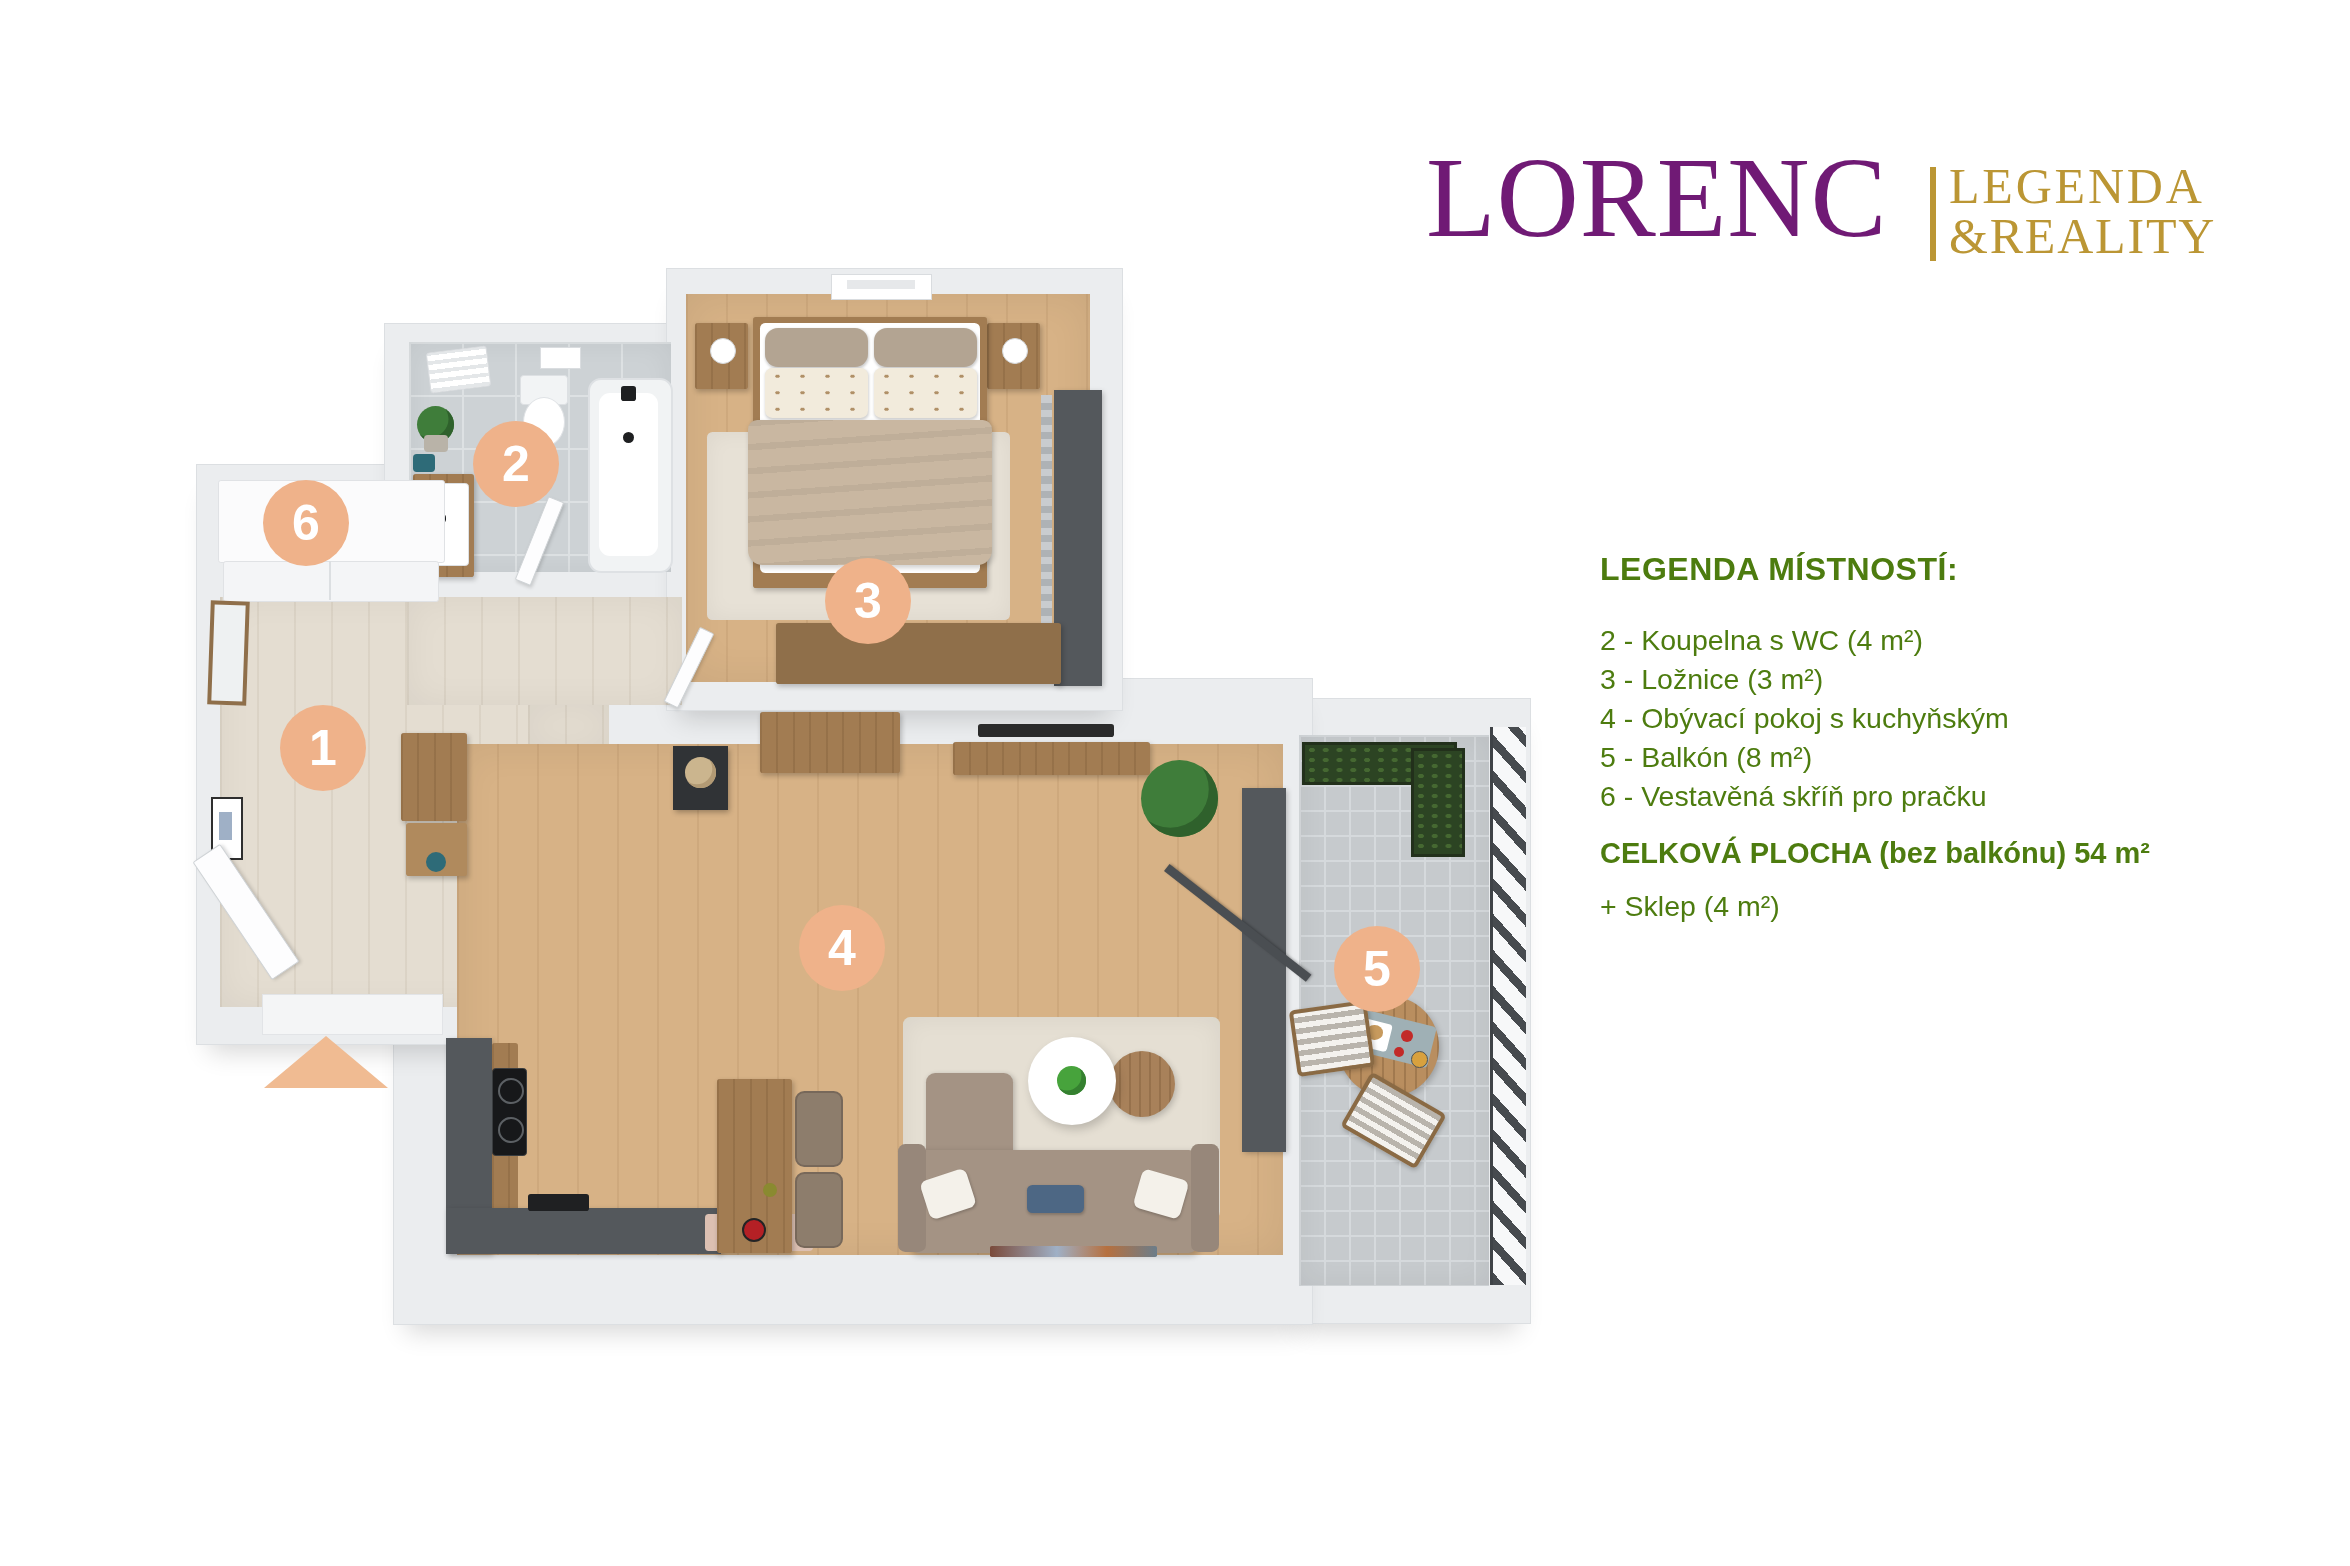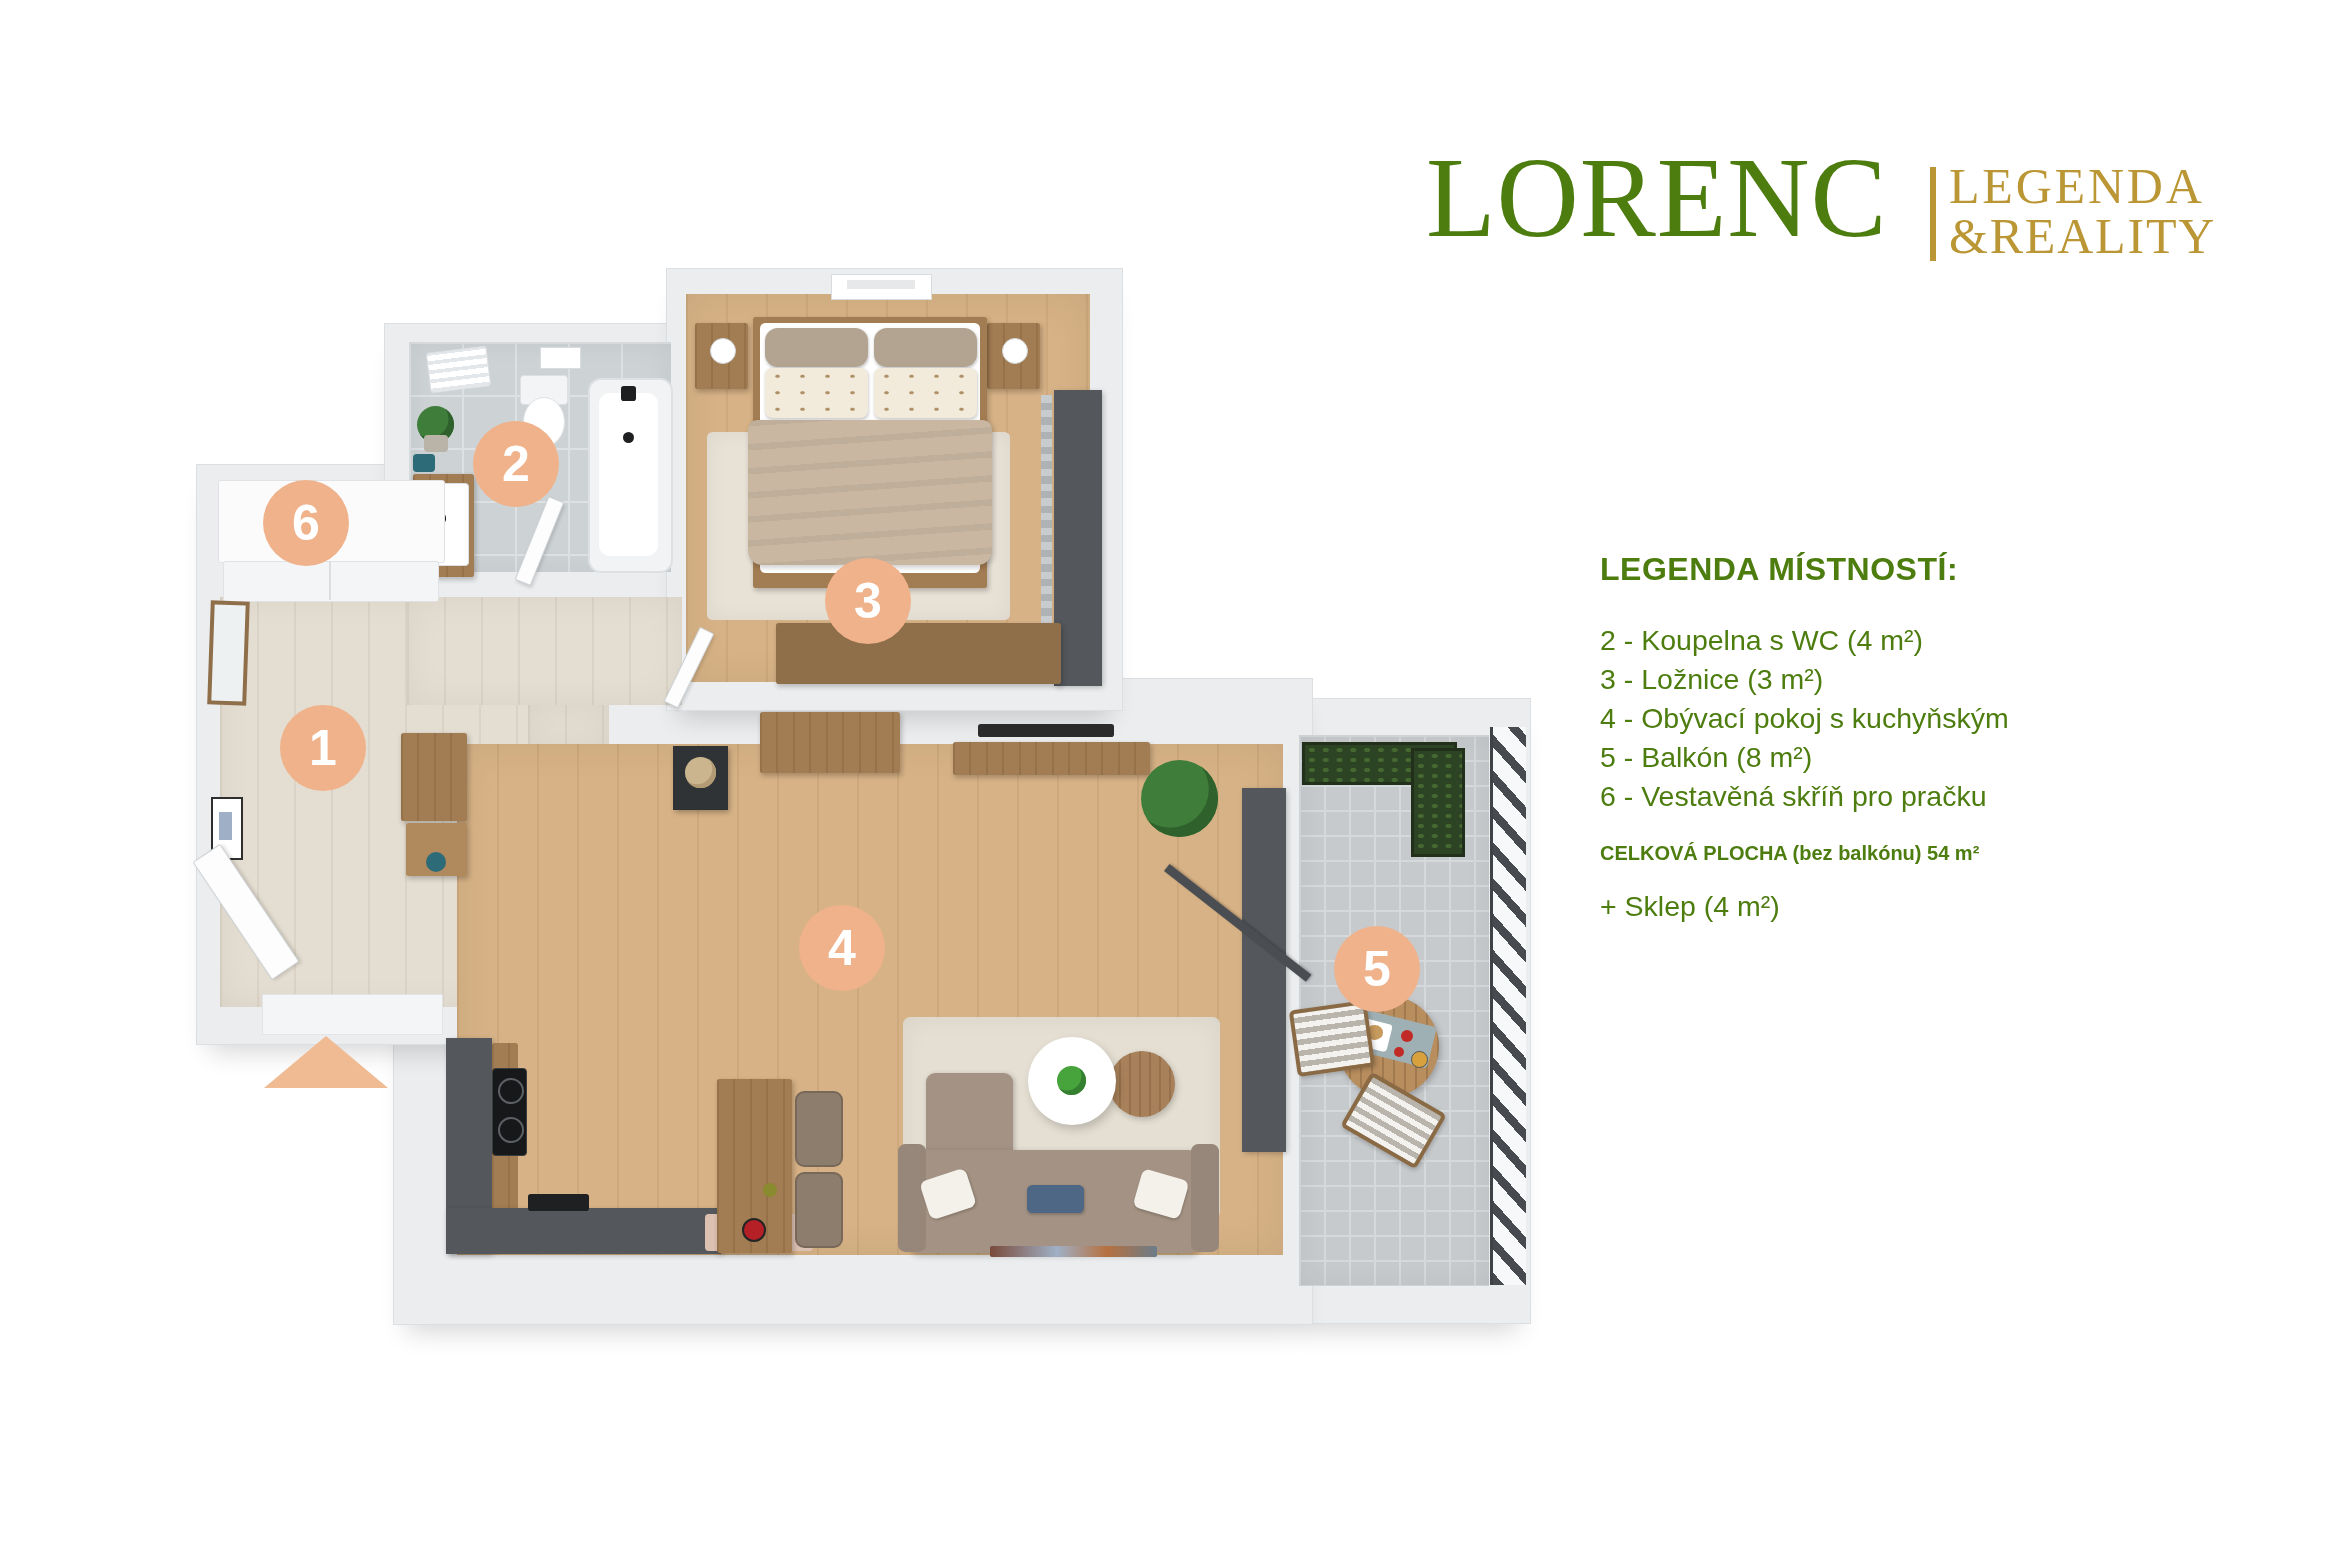--- a/index.html
+++ b/index.html
@@ -2,32 +2,32 @@
 <html style="font-size:14.7px"><head>
 <meta charset="utf-8">
 <style>
   html,body{margin:0;padding:0;background:#ffffff;}
   body{width:2351px;height:1567px;position:relative;overflow:hidden;
        font-family:"Liberation Sans",sans-serif;}
 
   
   .logo{position:absolute;left:1426px;top:154px;width:826px;height:119px;}
   .logo .brand{position:absolute;left:0;top:-13px;font-family:"Liberation Serif",serif;
-       font-size:114px;line-height:114px;color:#4d7c0f;letter-spacing:0.9px;font-weight:500;}
+       font-size:114px;line-height:114px;color:#701a75;letter-spacing:0.9px;font-weight:500;}
   .logo .bar{position:absolute;left:504px;top:13px;width:6.4px;height:94px;background:#bb9634;}
   .logo .div1{position:absolute;left:523px;top:7.3px;font-family:"Liberation Serif",serif;
        font-size:50px;line-height:50px;color:#bb9634;letter-spacing:2.8px;}
   .logo .div2{position:absolute;left:523px;top:57px;font-family:"Liberation Serif",serif;
        font-size:50px;line-height:50px;color:#bb9634;letter-spacing:1.8px;}
 
   
   .legend{position:absolute;left:1600px;top:551px;width:597px;color:#4d7c0f;}
   .legend .title{font-size:32px;font-weight:bold;letter-spacing:0.5px;margin:0 0 33px 0;}
   .legend .item{font-size:28.5px;line-height:39px;margin:0;}
-  .legend .total{font-size:20px;font-weight:bold;margin:18.4px 0 0 0;line-height:39px;}
+  .legend .total{font-size:29px;font-weight:bold;margin:18.4px 0 0 0;line-height:39px;}
   .legend .extra{font-size:28.5px;margin:14.7px 0 0 0;line-height:37px;}
   .legend .note{font-size:23px;margin:1.8px 0 0 0;line-height:29px;}
 
   
   .abs{position:absolute;}
   .wall{position:absolute;background:#ebedef;border:0.9px solid #dcdfe2;
         box-shadow:0 20px 24px -13px rgba(0,0,0,.16);}
   .floor-wood{position:absolute;background:#d7b286;
         background-image:repeating-linear-gradient(90deg,rgba(125,85,45,.10) 0 1.8px,transparent 1.8px 40px);
         box-shadow:inset 0 0 42px rgba(0,0,0,.07);}

